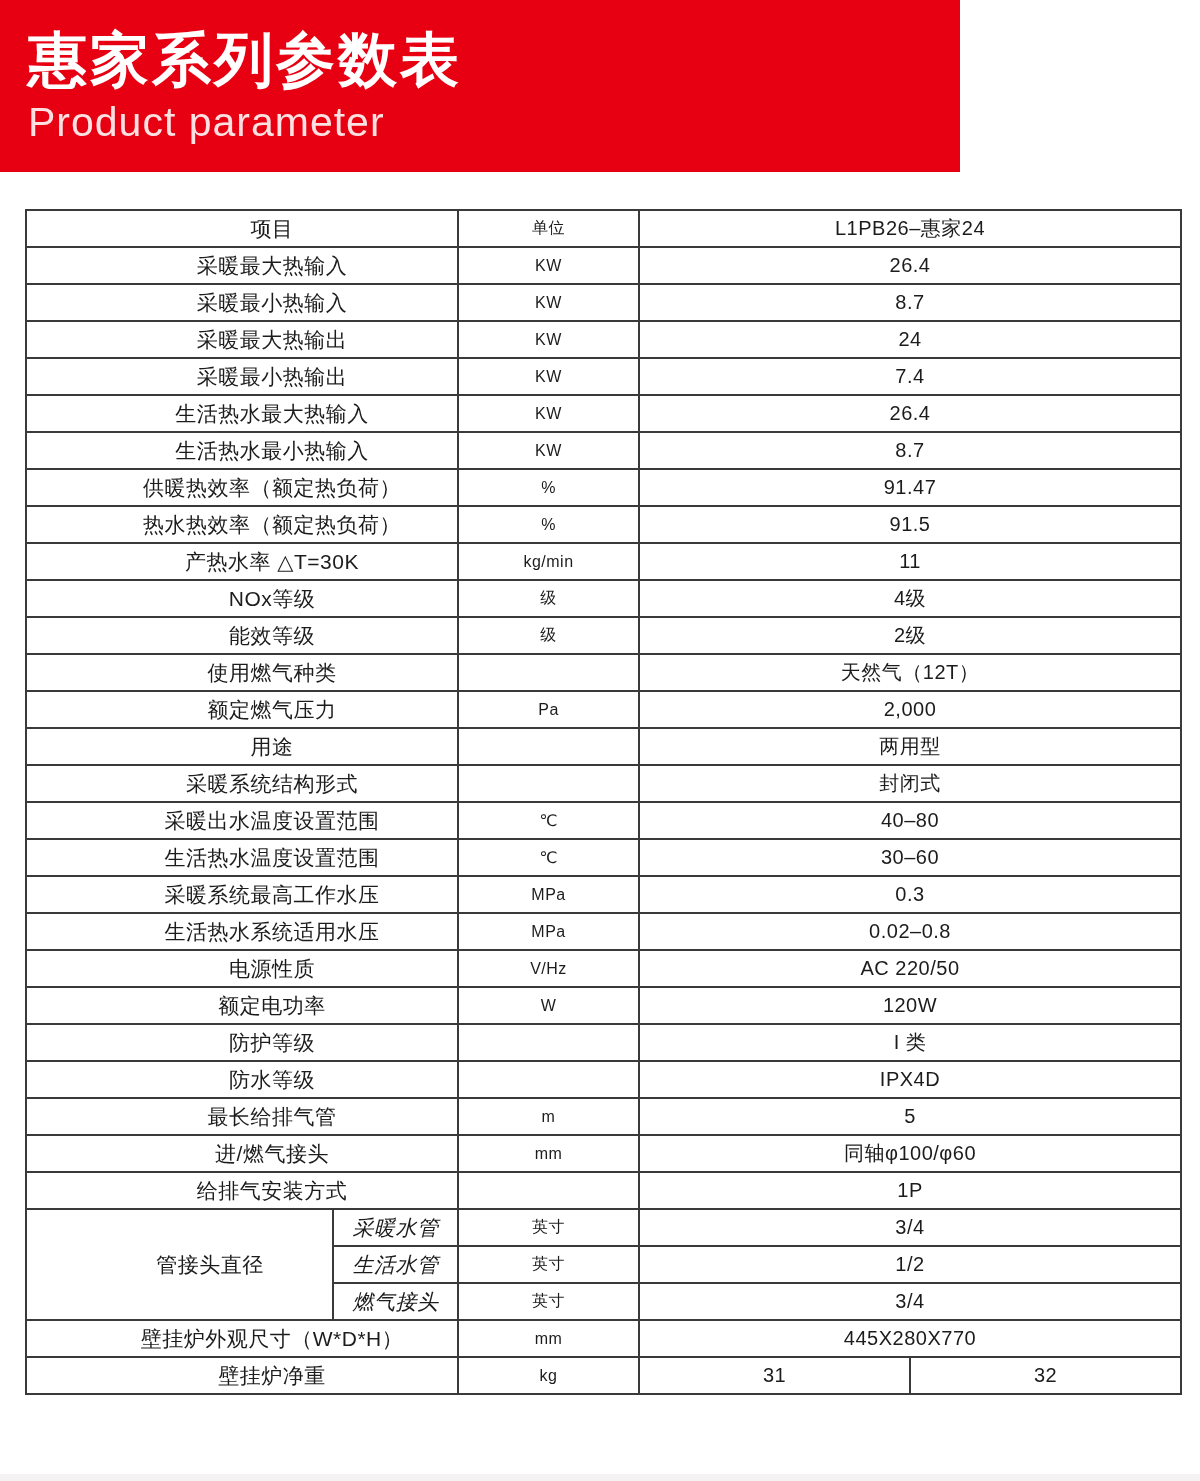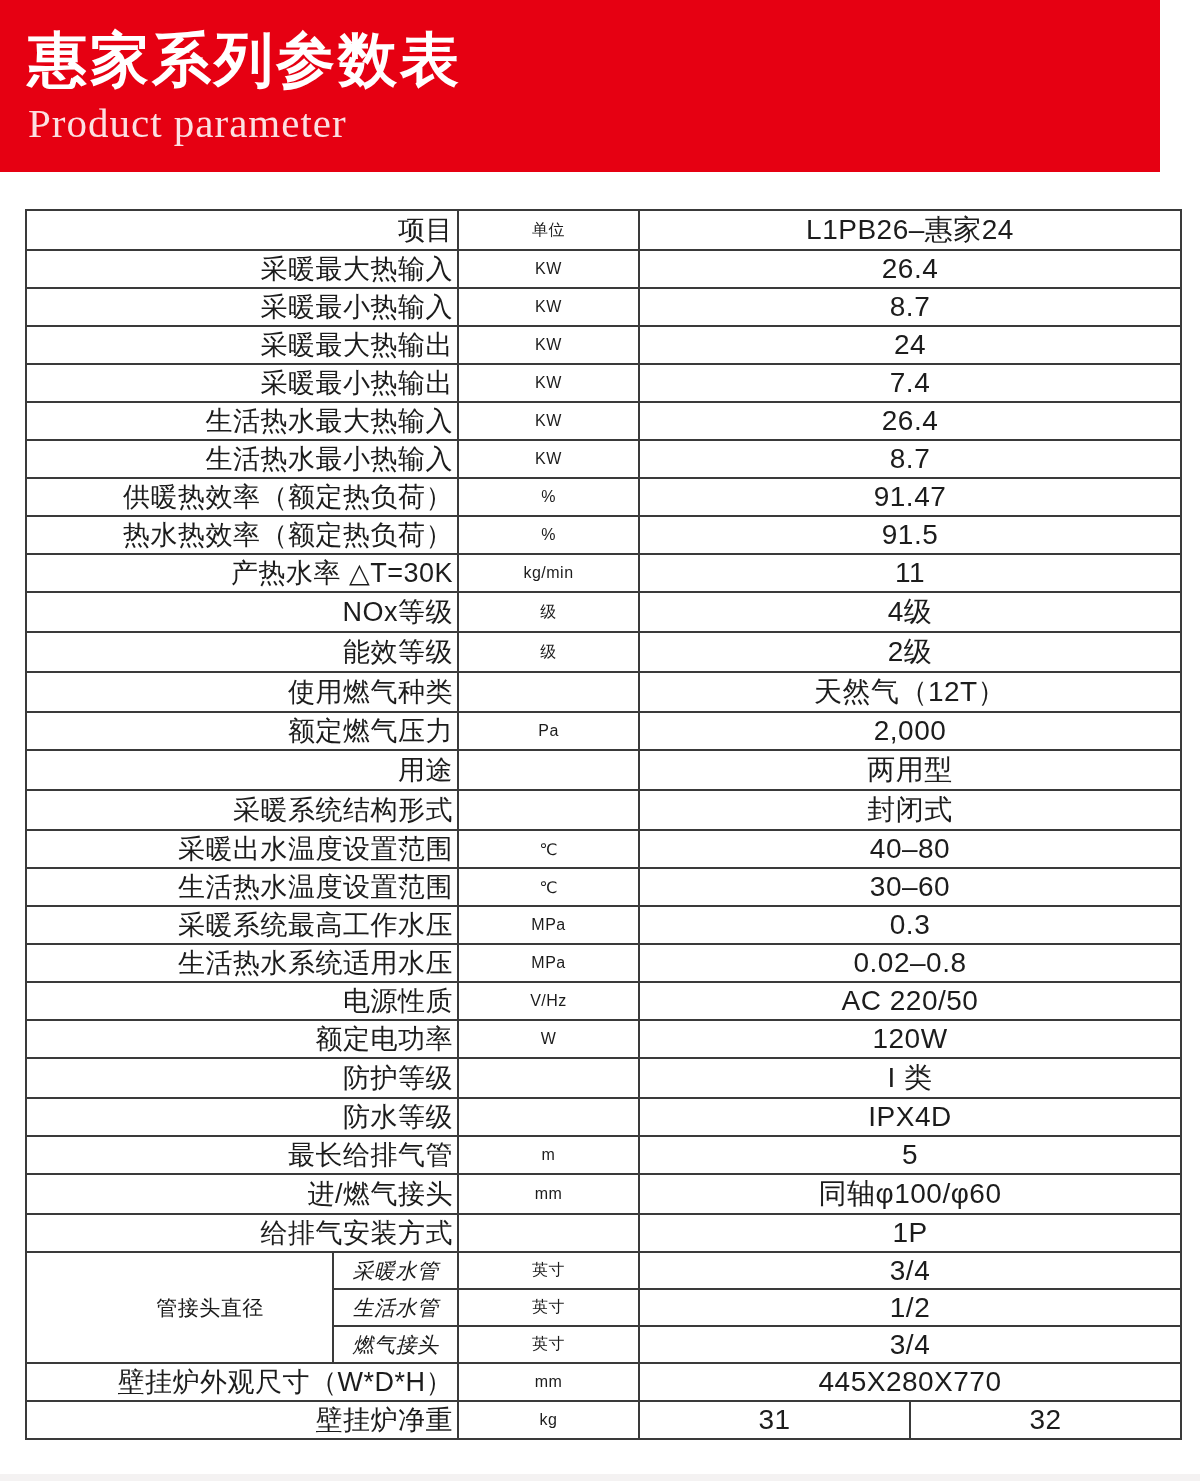--- a/index.html
+++ b/index.html
@@ -7,24 +7,23 @@
   body {
     width:1200px; height:1481px;
     background:#ffffff;
     font-family:"Liberation Sans","DejaVu Sans",sans-serif;
     position:relative; overflow:hidden;
     color:#1f1f1f;
   }
 
   
   .banner {
-    width:1160px; height:172px;
+    width:960px; height:172px;
     background:#e60012;
     padding:30px 0 16px 28px;
-    font-family:Liberation Serif, serif;
   }
   .banner .title-cn {
     color:#ffffff;
     font-size:59px;
     font-weight:bold;
     letter-spacing:3px;
     line-height:1.05;
   }
   .banner .title-en {
     color:rgba(255,255,255,0.88);
@@ -47,32 +46,32 @@
     font-size:20px;
     text-align:center;
     vertical-align:middle;
     padding:0 4px;
     white-space:nowrap;
     overflow:hidden;
     color:#1c1c1c;
     letter-spacing:0.5px;
   }
   table.param td.c-item {
-    text-align:right;
+    text-align:center;
     padding-left:64px;
-    font-size:27px;
+    font-size:21px;
   }
   table.param td.c-group {
     text-align:center;
     padding-left:65px;
     font-size:21px;
   }
   table.param td.c-sub { font-size:21px;font-style:italic; }
   table.param td.c-unit { font-size:16px; }
-  table.param td.c-val  { font-size:28px; }
+  table.param td.c-val  { font-size:20px; }
 
   
   .bottom-strip {
     position:absolute; left:0; bottom:0;
     width:1200px; height:7px;
     background:#f4f2f2;
   }
 </style>
 </head>
 <body>

